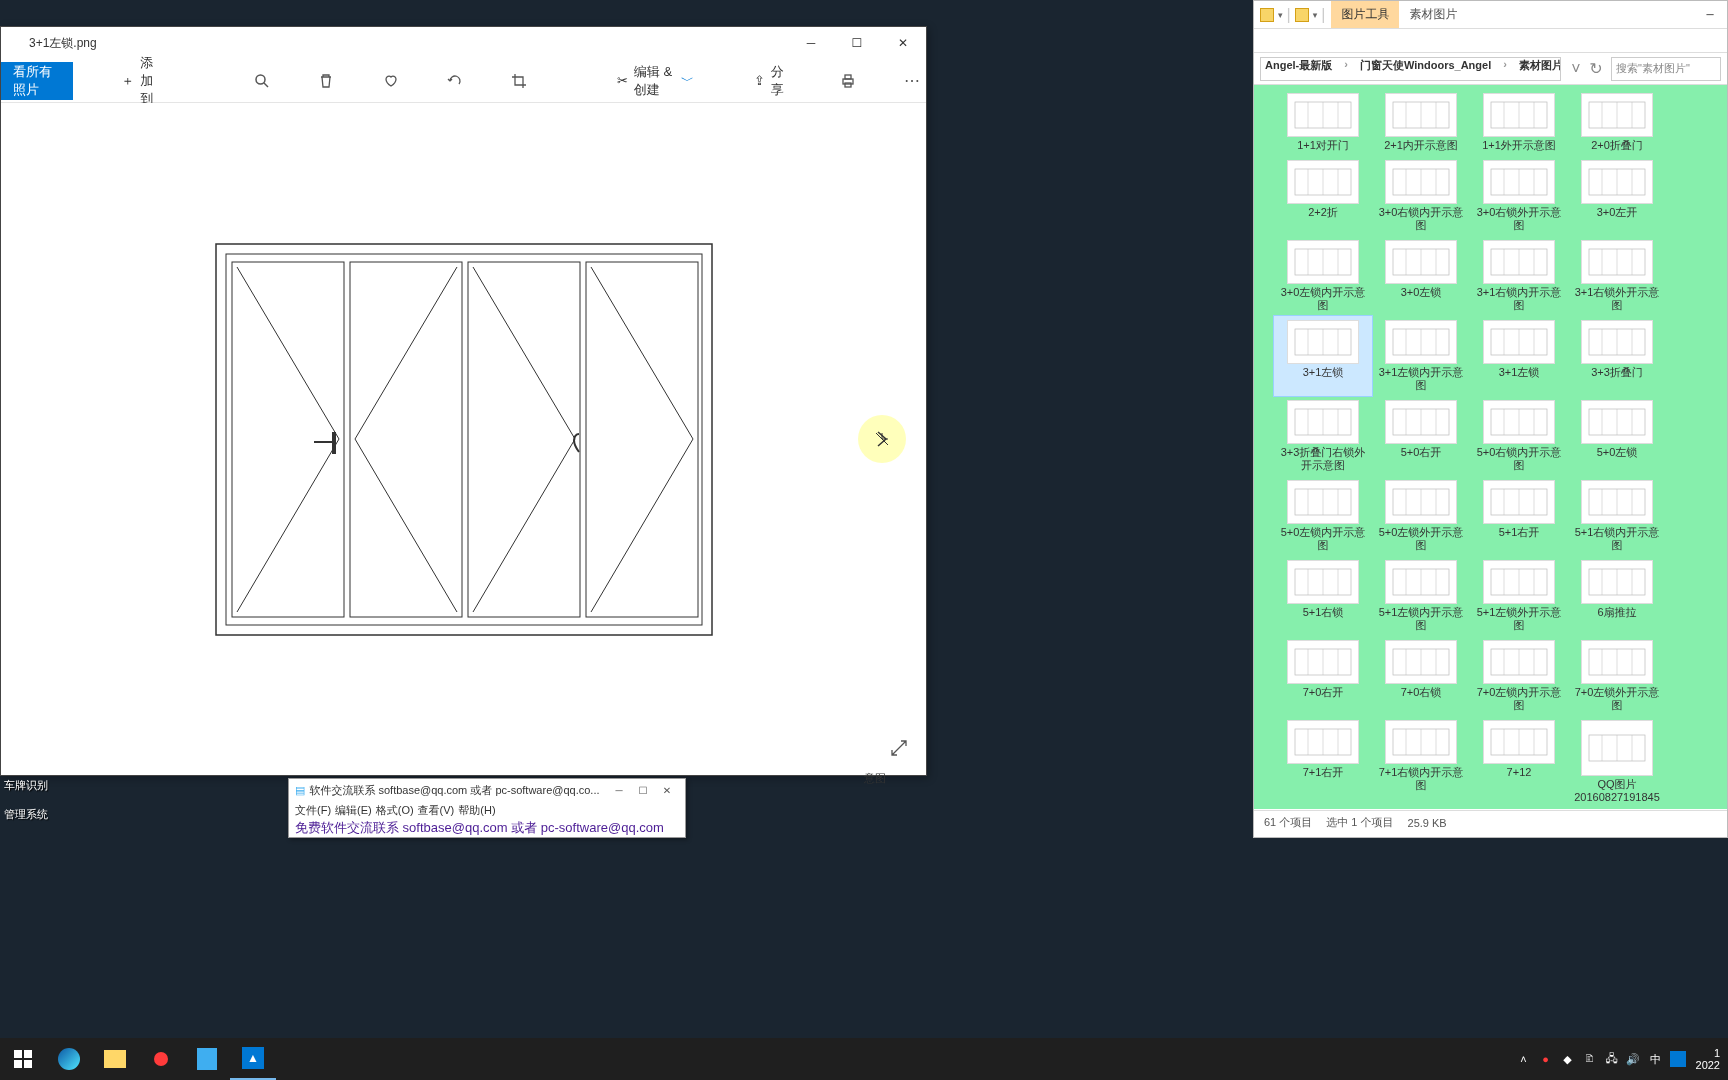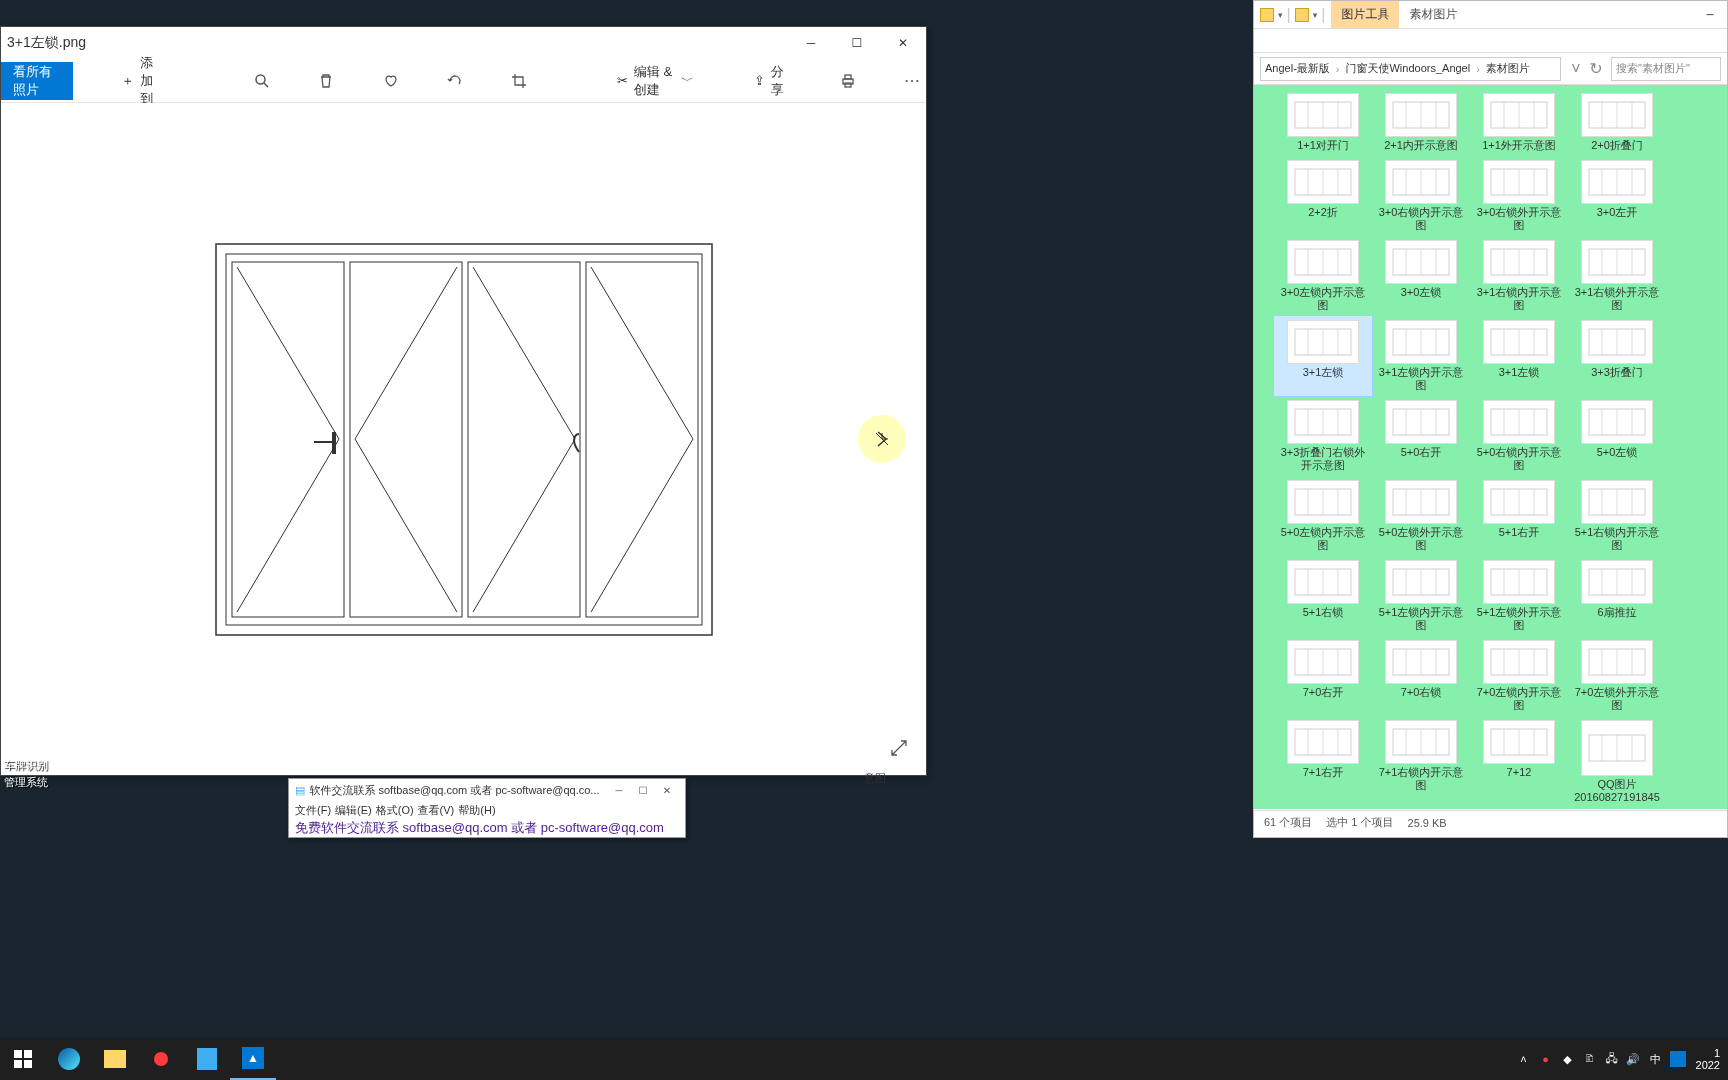--- a/index.html
+++ b/index.html
@@ -1,21 +1,21 @@
 <!DOCTYPE html>
 <html><head>
 <meta charset="utf-8">
 <style>
 *{margin:0;padding:0;box-sizing:border-box;font-family:"Microsoft YaHei",sans-serif;}
 body{width:1728px;height:1080px;overflow:hidden;background:#1a2530;position:relative;}
 
 
 .photos-app{position:absolute;left:0;top:26px;width:927px;height:750px;background:#fff;border:1px solid #444;box-shadow:2px 2px 8px rgba(0,0,0,.3);}
 .photos-titlebar{height:32px;background:#fff;display:flex;align-items:center;justify-content:space-between;padding-left:6px;}
-.photos-title{font-size:14px;color:#333;}
+.photos-title{font-size:12px;color:#333;margin-left:22px;}
 .titlebar-ctrls{display:flex;}
 .titlebar-btn{width:46px;height:32px;display:flex;align-items:center;justify-content:center;font-size:12px;color:#333;cursor:pointer;}
 .photos-toolbar{height:44px;background:#fff;display:flex;align-items:center;border-bottom:1px solid #e5e5e5;gap:36px;}
 .toolbar-btn{display:flex;align-items:center;gap:6px;padding:0 12px;height:38px;font-size:13px;color:#333;cursor:pointer;}
 .toolbar-btn.primary{background:#0078d4;color:#fff;}
 .toolbar-spacer{flex:1;}
 .toolbar-icon{width:38px;display:flex;align-items:center;justify-content:center;height:38px;color:#555;cursor:pointer;}
 .photos-canvas{height:calc(100% - 76px);background:#fff;position:relative;display:flex;align-items:center;justify-content:center;}
 .door-diagram{width:500px;height:395px;}
 .nav-arrow{position:absolute;right:20px;top:50%;transform:translateY(-50%);width:48px;height:48px;border-radius:50%;background:rgba(255,255,120,.5);display:flex;align-items:center;justify-content:center;font-size:20px;color:#333;cursor:pointer;}
@@ -26,21 +26,21 @@
 .explorer-titlebar{height:28px;background:#fff;display:flex;align-items:center;border-bottom:1px solid #ddd;}
 .explorer-tabs{display:flex;height:100%;align-items:stretch;}
 .ql{display:flex;gap:4px;align-items:center;padding:0 6px;}
 .ql-icon{width:14px;height:14px;background:#f8d568;border:1px solid #d4a017;}
 .explorer-tab{padding:4px 10px;font-size:12px;color:#555;display:flex;align-items:center;}
 .explorer-tab.active{background:#ffd89e;color:#333;}
 .explorer-winbtns{margin-left:auto;display:flex;}
 .explorer-winbtn{width:34px;height:28px;display:flex;align-items:center;justify-content:center;font-size:10px;}
 .explorer-ribbon-header{height:24px;background:#fff;border-bottom:1px solid #ddd;}
 .explorer-breadcrumb{height:32px;background:#fff;display:flex;align-items:center;padding:3px 6px;gap:6px;border-bottom:1px solid #ddd;}
-.bc-path{flex:1;height:24px;border:1px solid #ccc;display:flex;align-items:center;padding:0 4px;font-size:11px;color:#333;gap:4px;overflow:hidden;}
+.bc-path{flex:1;height:24px;border:1px solid #ccc;display:flex;padding:0 4px;font-size:11px;color:#333;gap:10px;overflow:hidden;font-weight:bold;}
 .bc-seg{white-space:nowrap;}
 .bc-sep{color:#999;padding:0 2px;}
 .bc-search{width:110px;height:24px;border:1px solid #ccc;font-size:11px;color:#888;padding:0 4px;display:flex;align-items:center;}
 .bc-nav{display:flex;gap:2px;}
 .bc-nav-btn{width:18px;height:22px;display:flex;align-items:center;justify-content:center;color:#888;}
 
 .explorer-content{height:calc(100% - 112px);overflow-y:auto;background:#86efac;padding:4px 0 4px 20px;}
 .thumb-grid{display:flex;flex-wrap:wrap;gap:0;}
 .thumb-item{width:98px;display:flex;flex-direction:column;align-items:center;padding:4px 2px;cursor:pointer;}
 .thumb-item.selected{background:#cce8ff;outline:1px solid #99d1ff;}
@@ -51,21 +51,21 @@
 
 
 .notepad{position:absolute;left:288px;top:778px;width:398px;height:60px;background:#fff;border:1px solid #999;box-shadow:2px 2px 4px rgba(0,0,0,.3);}
 .np-title{height:22px;background:#fff;display:flex;align-items:center;padding:0 6px;font-size:11px;color:#333;}
 .np-winbtns{margin-left:auto;display:flex;gap:0;}
 .np-winbtn{width:24px;text-align:center;font-size:10px;color:#555;}
 .np-menu{height:18px;display:flex;gap:4px;padding:0 6px;font-size:11px;color:#333;align-items:center;}
 .np-content{padding:0 6px;font-size:13px;color:#4c1d95;}
 
 
-.desktop-icons{position:absolute;left:4px;top:758px;display:flex;flex-direction:column;gap:2px;}
+.desktop-icons{position:absolute;left:4px;top:778px;display:flex;flex-direction:column;gap:14px;}
 .di{color:#fff;font-size:11px;text-shadow:1px 1px 1px #000;}
 
 
 .weird-text{position:absolute;left:864px;top:772px;font-size:11px;color:#333;line-height:13px;}
 
 
 .taskbar{position:absolute;bottom:0;left:0;right:0;height:42px;background:#1f1f1f;display:flex;align-items:center;}
 .tb-btn{width:46px;height:42px;display:flex;align-items:center;justify-content:center;color:#fff;font-size:16px;}
 .tb-btn.active{border-bottom:2px solid #76b9ed;}
 .edge-icon{width:22px;height:22px;border-radius:50%;background:linear-gradient(135deg,#0c59a4,#50e6ff);}

